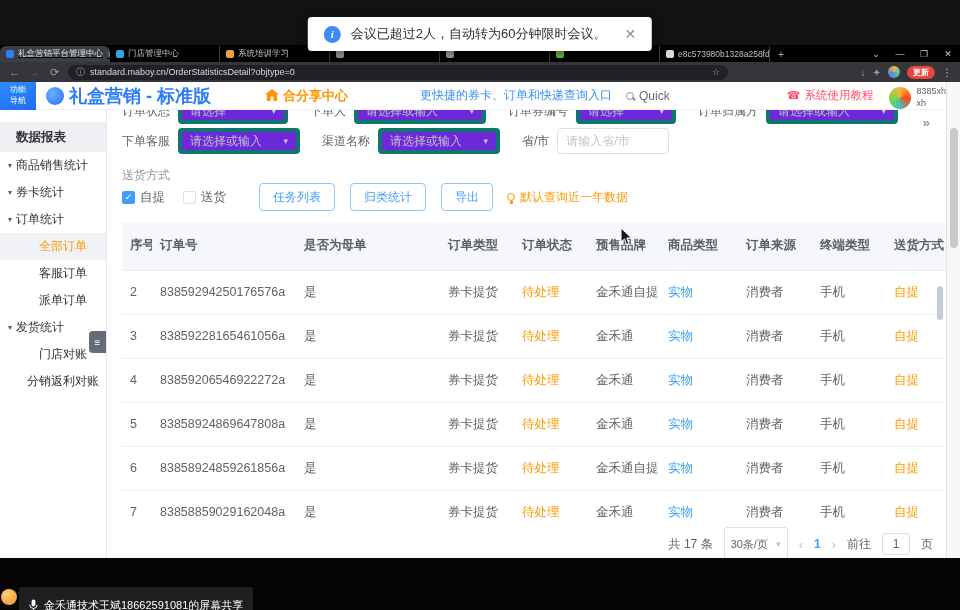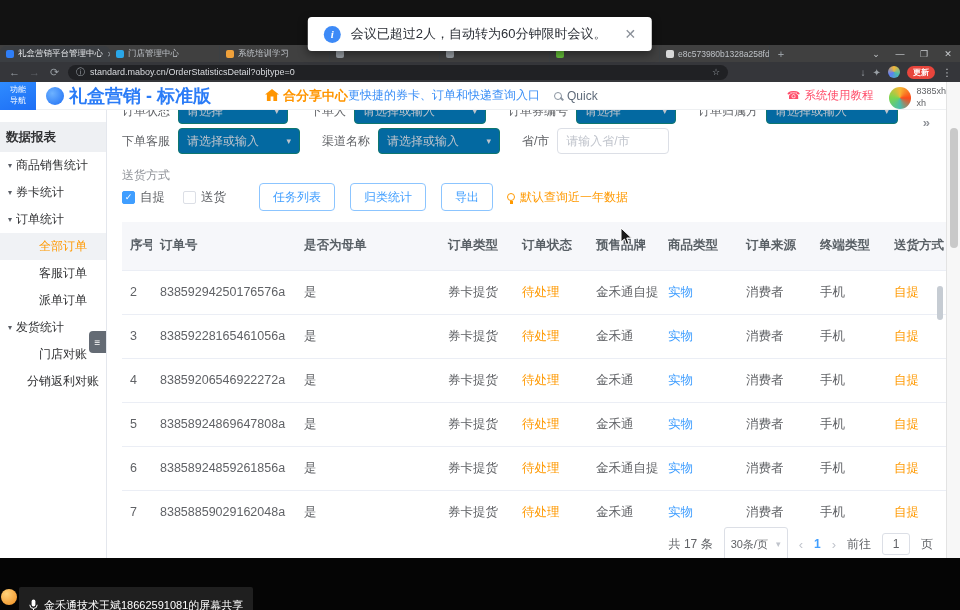--- a/index.html
+++ b/index.html
@@ -11,21 +11,21 @@
   .toast{position:absolute;left:50%;transform:translateX(-50%);top:17px;height:34px;background:#fff;
     border-radius:4px;box-shadow:0 3px 10px rgba(0,0,0,.45);display:flex;align-items:center;gap:10px;
     padding:0 16px;z-index:90;white-space:nowrap;}
   .toast-ico{width:17px;height:17px;border-radius:50%;background:#3d8af7;color:#fff;font-size:11px;
     font-style:italic;font-weight:bold;display:flex;align-items:center;justify-content:center;
     font-family:"Liberation Serif",serif;flex:none;}
   .toast-text{font-size:13px;color:#2b2f36;}
   .toast-close{color:#8a9099;font-size:14px;margin-left:8px;cursor:pointer;}
 
   
-  .tabbar{position:absolute;top:45px;left:0;width:960px;height:17px;background:#404040;display:flex;align-items:flex-end;}
+  .tabbar{position:absolute;top:45px;left:0;width:960px;height:17px;background:#000000;display:flex;align-items:flex-end;text-decoration:underline;}
   .tab{height:16px;display:flex;align-items:center;gap:4px;padding:0 6px;width:110px;flex:none;
     border-right:1px solid #3c4043;font-size:8.5px;color:#bdc1c6;white-space:nowrap;overflow:hidden;}
   .tab.active{background:#3b3e42;border-radius:6px 6px 0 0;color:#e8eaed;border-right:none;}
   .favicon{width:8px;height:8px;border-radius:2px;flex:none;}
   .tab-close{margin-left:auto;color:#9aa0a6;font-size:8px;flex:none;}
   .newtab{width:22px;height:16px;display:flex;align-items:center;justify-content:center;color:#9aa0a6;font-size:11px;flex:none;}
   .winctrl{margin-left:auto;display:flex;height:17px;align-items:center;}
   .winctrl span{width:24px;text-align:center;color:#c7cacd;font-size:9px;}
 
   
@@ -43,48 +43,48 @@
   .menu-dots{color:#c7cacd;font-size:10px;}
 
   
   .appheader{position:absolute;top:82px;left:0;width:960px;height:28px;background:#fff;display:flex;align-items:center;border-bottom:1px solid #eef0f2;}
   .navtoggle{width:36px;height:28px;background:linear-gradient(160deg,#2f8cff,#1d6ef5);color:#fff;font-size:8px;
     display:flex;flex-direction:column;align-items:center;justify-content:center;line-height:1.3;flex:none;cursor:pointer;}
   .logo{display:flex;align-items:center;gap:5px;margin-left:10px;}
   .logo-icon{width:18px;height:18px;border-radius:50%;background:radial-gradient(circle at 35% 35%,#6db2ff,#1d6ef5);flex:none;}
   .logo-text{font-size:18px;font-weight:bold;color:#2b7cf7;white-space:nowrap;}
   .share{display:flex;align-items:center;gap:4px;margin-left:54px;color:#ff9500;font-weight:bold;font-size:13px;white-space:nowrap;cursor:pointer;}
-  .quicktip{color:#3a8ef6;font-size:12px;white-space:nowrap;}
+  .quicktip{margin-left:72px;color:#3a8ef6;font-size:12px;white-space:nowrap;}
   .quick{display:flex;align-items:center;gap:5px;margin-left:14px;color:#5f6b7a;font-size:12px;cursor:pointer;}
   .mag{position:relative;width:8px;height:8px;border:1.5px solid #8a94a0;border-radius:50%;display:inline-block;}
   .mag::after{content:"";position:absolute;width:4px;height:1.5px;background:#8a94a0;transform:rotate(45deg);right:-3px;bottom:-1px;}
   .tutorial{display:flex;align-items:center;gap:4px;margin-left:auto;color:#ff4d6a;font-size:11.5px;white-space:nowrap;cursor:pointer;}
   .tut-ico{font-size:11px;}
   .user{display:flex;align-items:center;gap:5px;margin:4px 14px 0 16px;}
   .user-avatar{width:22px;height:22px;border-radius:50%;background:conic-gradient(#f7b733,#fc4a1a,#4abdac,#79d64f,#f7b733);flex:none;}
   .user-name{font-size:9px;color:#606266;line-height:1.25;}
 
   
   .sidebar{position:absolute;left:0;top:110px;width:107px;height:448px;background:#fff;border-right:1px solid #e4e7ed;}
-  .sb-title{margin-top:12px;height:30px;line-height:30px;padding-left:6px;background:#eef0f3;font-size:12.5px;font-weight:bold;color:#303133;}
+  .sb-title{margin-top:12px;height:30px;line-height:30px;padding-left:16px;background:#eef0f3;font-size:12.5px;font-weight:bold;color:#303133;}
   .sb-item{height:27px;display:flex;align-items:center;gap:4px;padding-left:8px;font-size:12px;color:#303133;cursor:pointer;white-space:nowrap;}
   .tri{font-size:8px;color:#5a5e66;flex:none;}
   .sb-sub{padding-left:20px;justify-content:center;}
   .sb-item.active{color:#ff9900;background:#f0f2f5;}
   .sb-handle{position:absolute;right:0;top:221px;width:17px;height:22px;background:#646b74;border-radius:4px 0 0 4px;
     color:#fff;display:flex;align-items:center;justify-content:center;font-size:10px;cursor:pointer;}
 
   
   .main{position:absolute;left:107px;top:110px;width:839px;height:448px;background:#fff;overflow:hidden;}
   .frow{position:absolute;display:flex;align-items:center;gap:22px;}
   .frow1{top:-12px;left:15px;}
   .frow2{top:18px;left:15px;}
   .fgroup{display:flex;align-items:center;gap:8px;}
   .flabel{font-size:12px;color:#606266;white-space:nowrap;}
-  .fctl{height:26px;border:1px solid #0f766e;border-radius:4px;background:#0369a1;display:flex;align-items:center;
+  .fctl{height:26px;border:4px solid #0f766e;border-radius:4px;background:#6d28d9;display:flex;align-items:center;
     justify-content:space-between;padding:0 8px;font-size:12px;color:#c0c4cc;cursor:pointer;}
   .fcaret{color:#c0c4cc;font-size:9px;margin-left:6px;}
   .finput{height:26px;border:1px solid #dcdfe6;border-radius:4px;background:#fff;padding:0 8px;font-size:12px;color:#606266;font-family:"Liberation Sans",sans-serif;outline:none;}
   .finput::placeholder{color:#c0c4cc;}
   .collapse-btn{position:absolute;top:5px;right:16px;color:#909399;font-size:13px;font-weight:bold;cursor:pointer;}
 
   .dv-label{position:absolute;top:57px;left:15px;font-size:12px;color:#909399;}
   .dv-row{position:absolute;top:73px;left:15px;display:flex;align-items:center;height:28px;}
   .cb{display:flex;align-items:center;gap:5px;font-size:12.5px;color:#606266;margin-right:18px;cursor:pointer;}
   .cb-box{width:13px;height:13px;border-radius:2px;border:1px solid #dcdfe6;background:#fff;flex:none;

